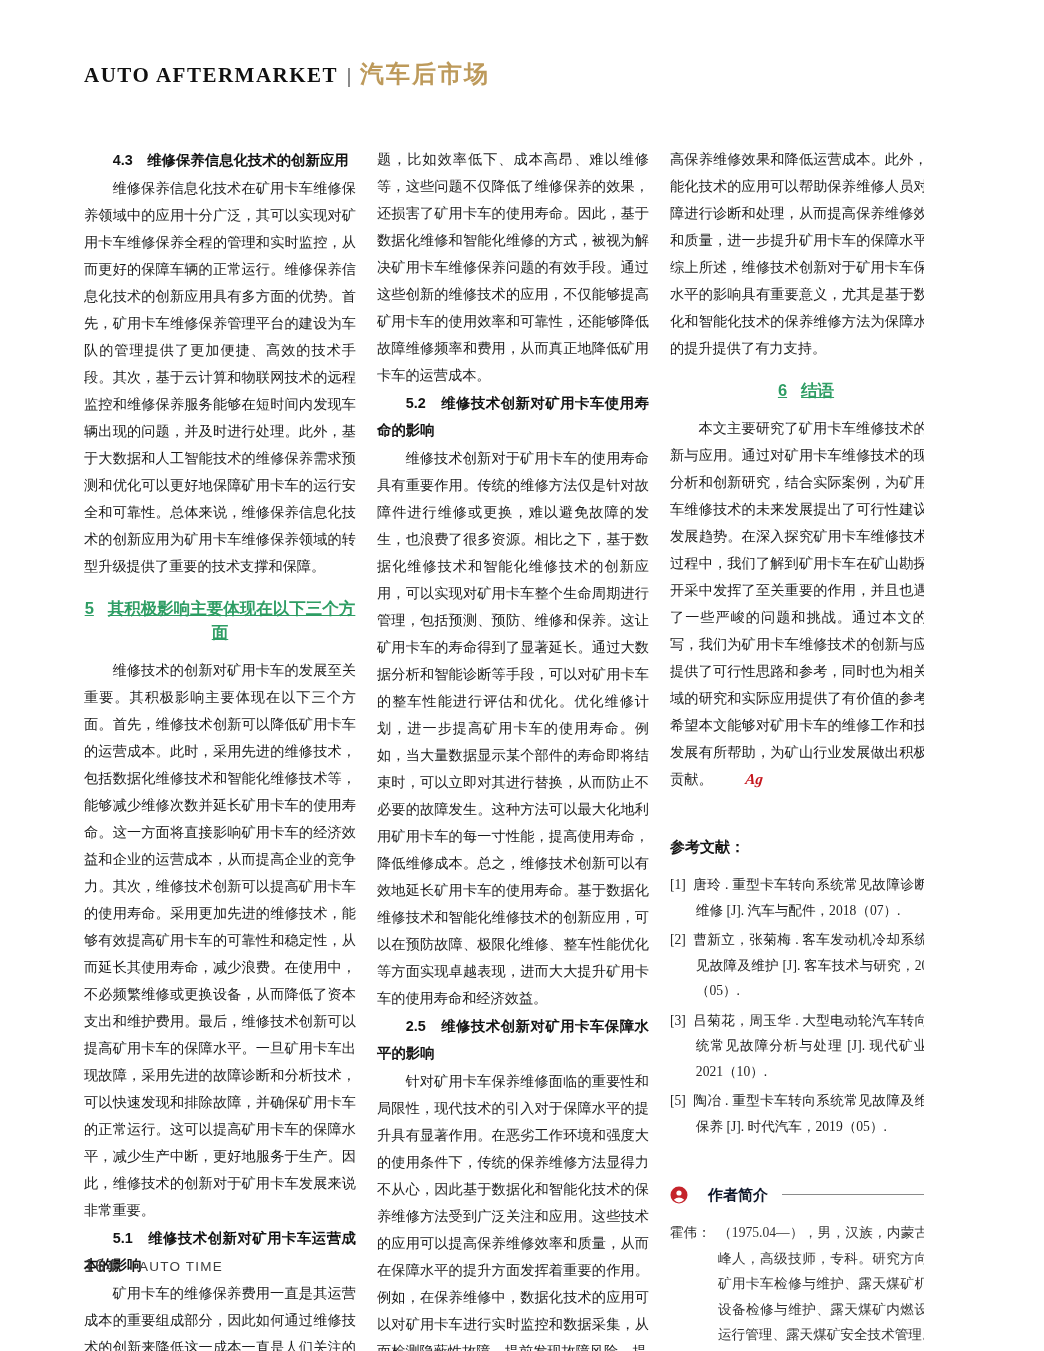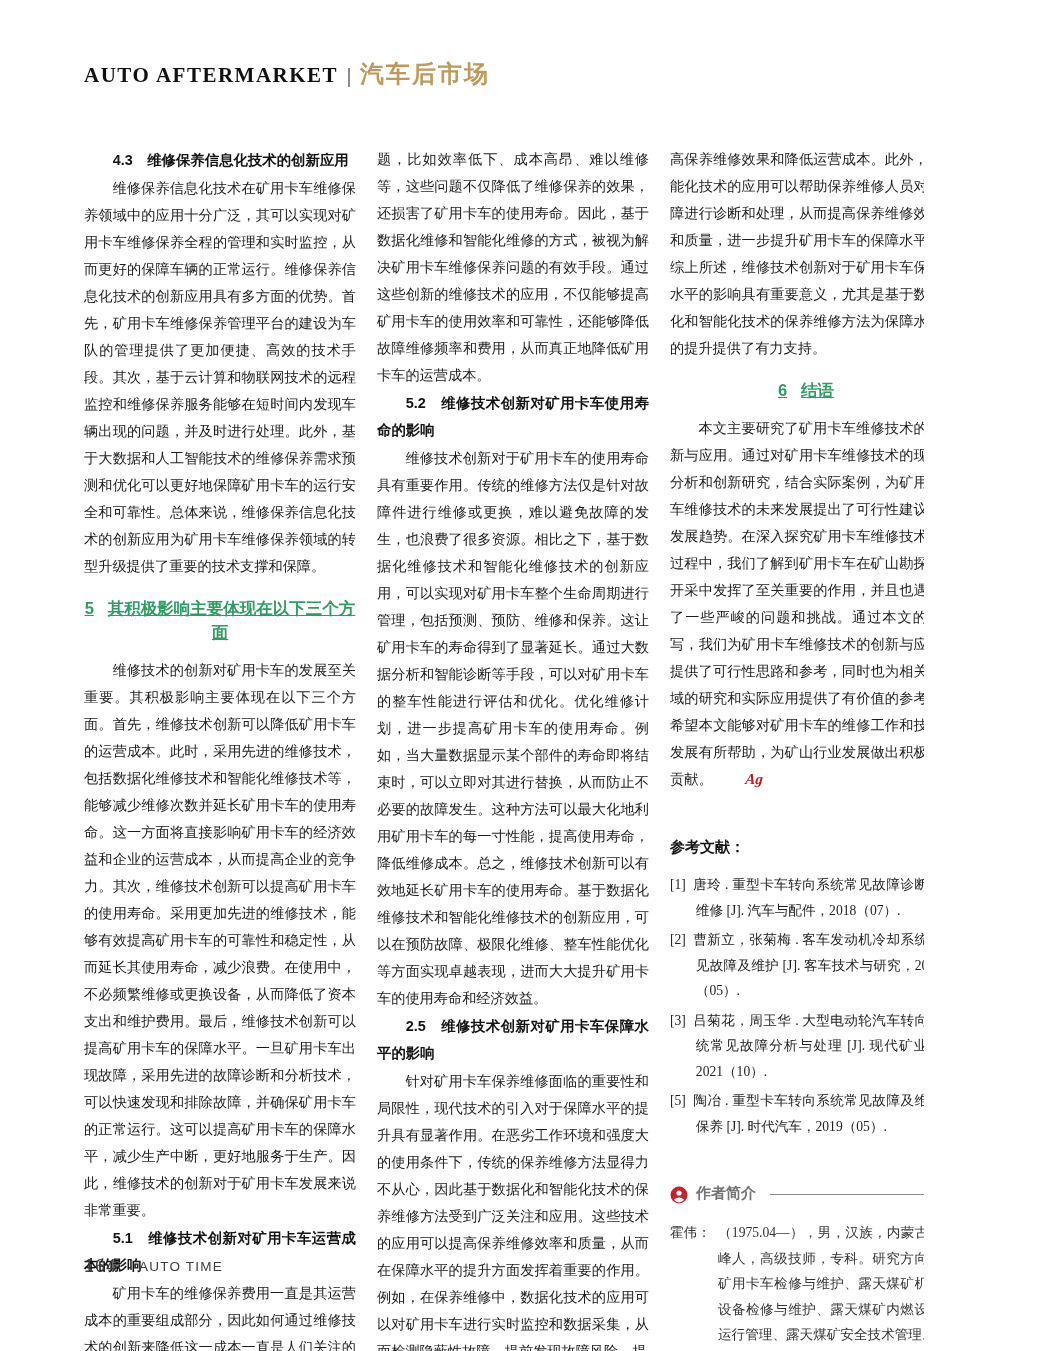--- a/index.html
+++ b/index.html
@@ -115,25 +115,25 @@
     color: #222222;
     text-align: justify;
   }
   p.ref .ref-label { margin-right: 7px; }
 
   
   .author { margin-top: 42px; }
   .author-head { display: flex; align-items: center; }
   .author-icon { width: 18px; height: 18px; flex: 0 0 18px; }
   .author-heading {
-    font-family: Liberation Mono, monospace;
+    font-family: Liberation Sans, sans-serif;
     font-size: 15px;
     font-weight: bold;
-    color: #737373;
-    margin-left: 8px;
+    color: #0f172a;
+    margin-left: 20px;
     white-space: nowrap;
   }
   .author-rule { flex: 1; height: 1px; background: #8a8a8a; margin-left: 14px; }
   .author-body {
     display: flex;
     margin-top: 12px;
     font-size: 13.6px;
     line-height: 25.5px;
     color: #333333;
   }

